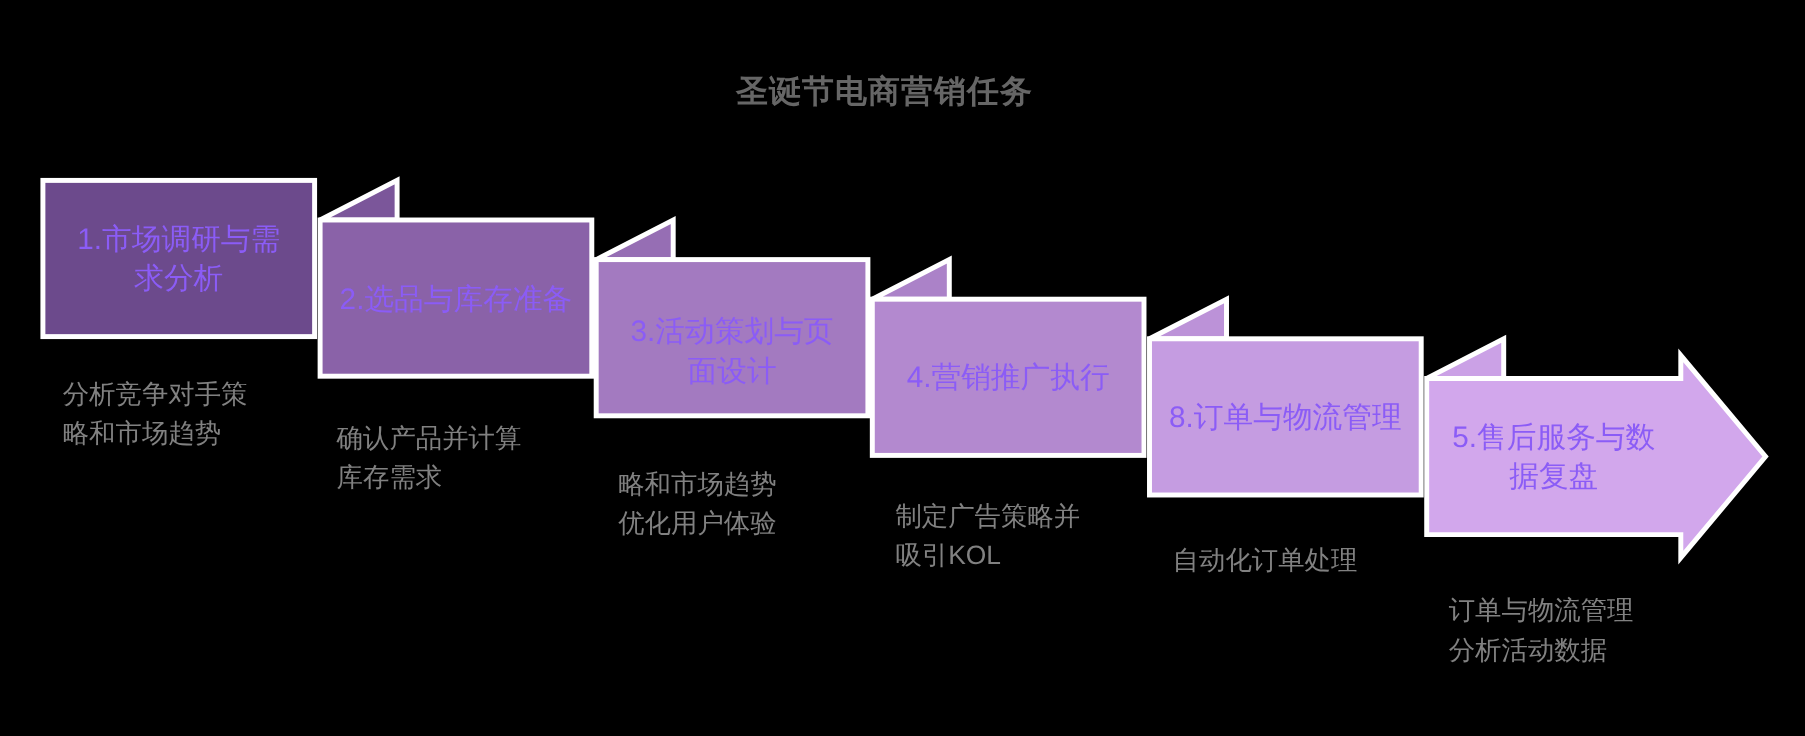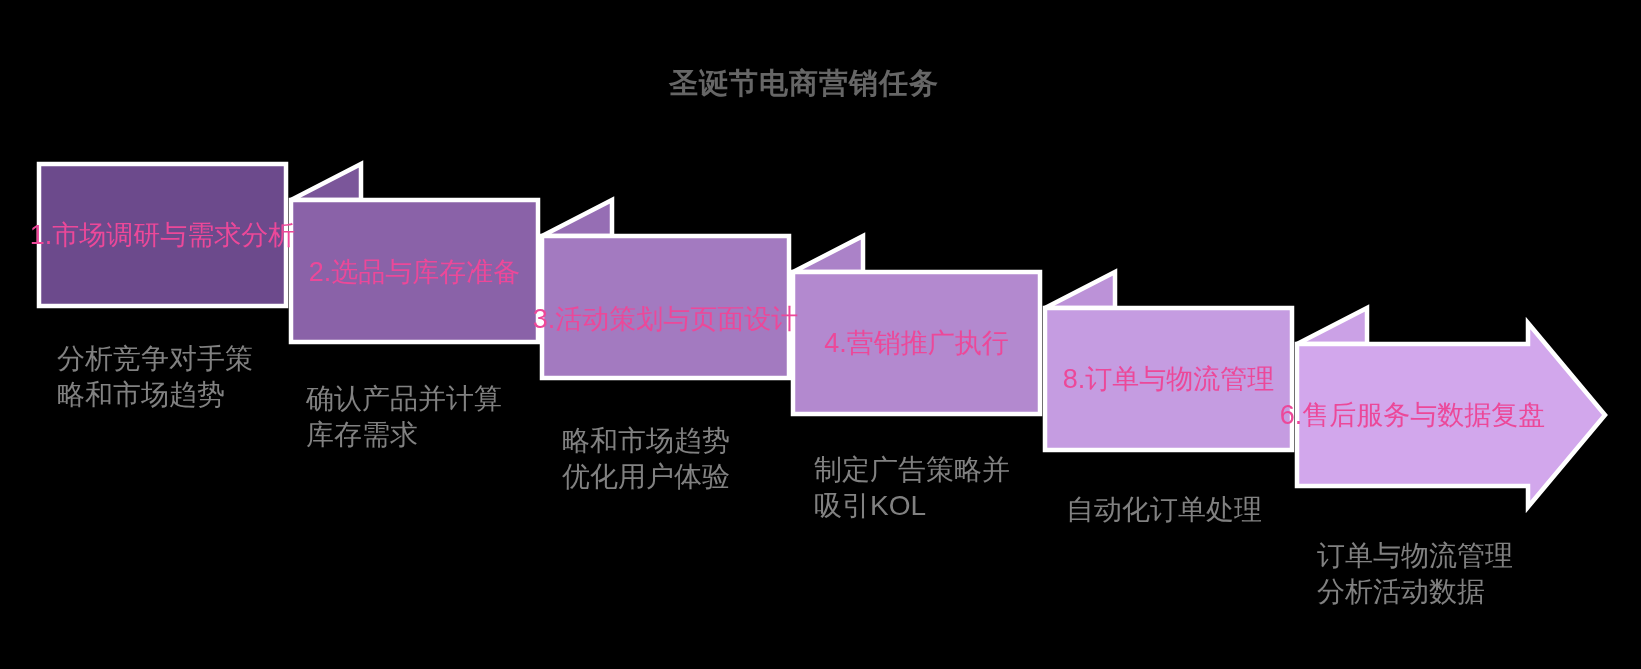--- a/index.html
+++ b/index.html
@@ -14,27 +14,27 @@
     position:absolute;left:0;top:64px;width:1608px;
     text-align:center;
     font-size:29px;font-weight:bold;
     color:#666666;
     letter-spacing:1px;
   }
   svg.shapes{position:absolute;left:0;top:0;}
   .shape{stroke:#ffffff;stroke-width:4.5;stroke-linejoin:miter;}
   .step-label{
     position:absolute;height:142px;
-    display:flex;flex-direction:row;justify-content:center;align-items:center;
-    color:#ec4899;font-size:27px;font-weight:500;line-height:36px;
+    display:flex;flex-direction:column;justify-content:center;align-items:center;
+    color:#8b5cf6;font-size:27px;font-weight:500;line-height:36px;
     text-align:center;white-space:nowrap;
   }
   .step-desc{
     position:absolute;
-    color:#818181;font-size:28px;font-weight:400;line-height:36px;
+    color:#818181;font-size:24px;font-weight:400;line-height:36px;
     white-space:nowrap;
   }
 </style>
 </head>
 <body>
 
 <div class="canvas">
 
   <div class="title">圣诞节电商营销任务</div>
 
@@ -66,21 +66,21 @@
     <div>3.活动策划与页</div>
     <div>面设计</div>
   </div>
   <div class="step-label" style="left:793px;top:272px;width:247px">
     <div>4.营销推广执行</div>
   </div>
   <div class="step-label" style="left:1045px;top:308px;width:247px">
     <div>8.订单与物流管理</div>
   </div>
   <div class="step-label" style="left:1297px;top:344px;width:231px">
-    <div>6.售后服务与数</div>
+    <div>5.售后服务与数</div>
     <div>据复盘</div>
   </div>
 
   <div class="step-desc" style="left:57px;top:341px">
     <div>分析竞争对手策</div>
     <div>略和市场趋势</div>
   </div>
   <div class="step-desc" style="left:306px;top:381px">
     <div>确认产品并计算</div>
     <div>库存需求</div>

